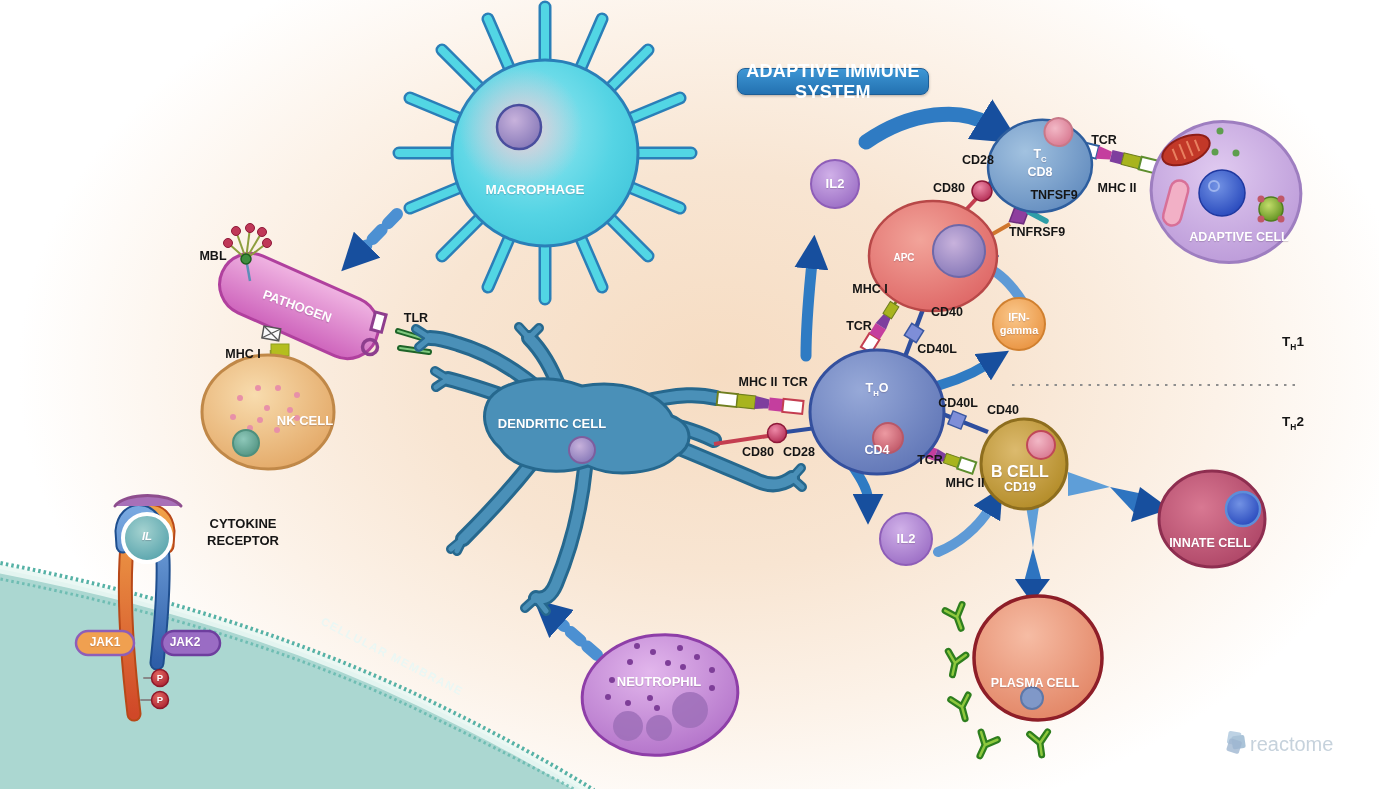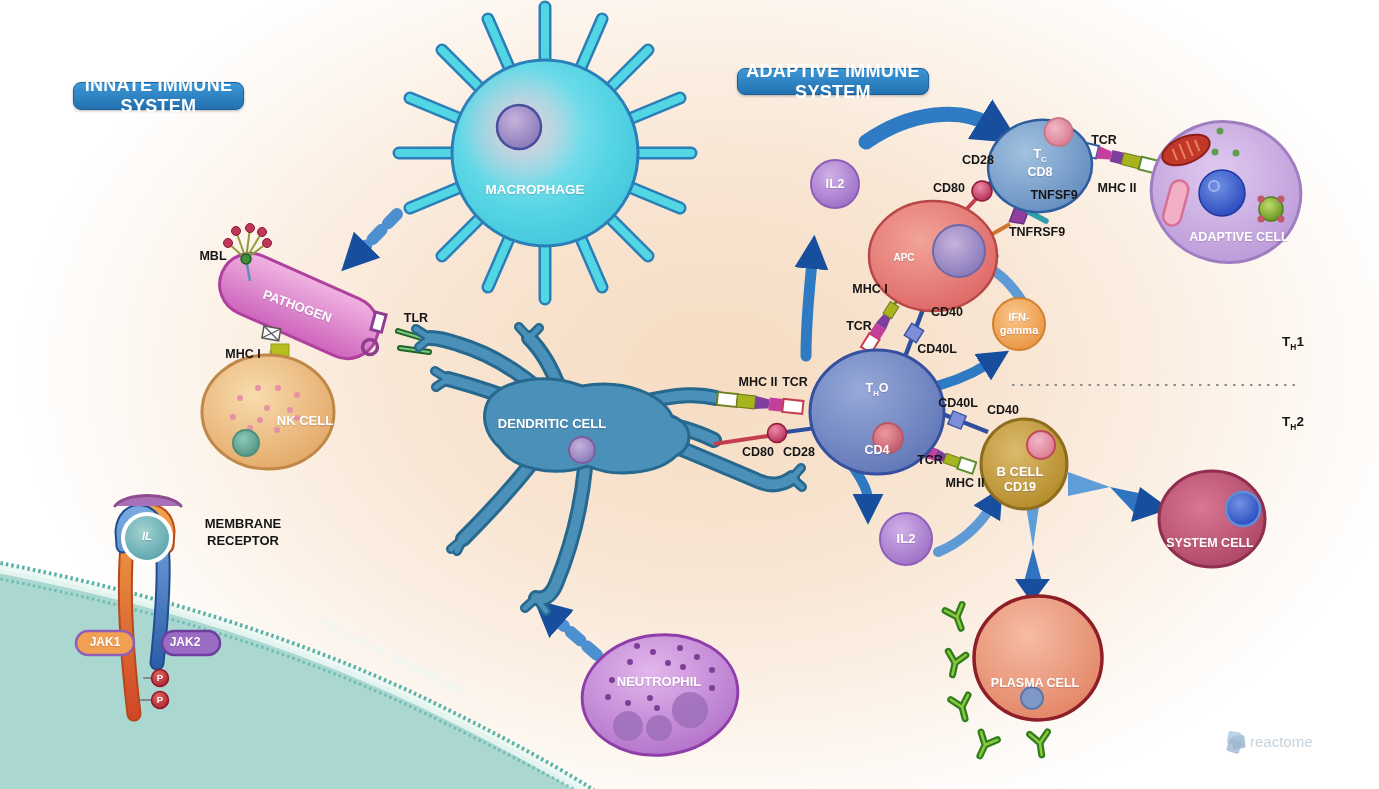--- a/index.html
+++ b/index.html
@@ -9,21 +9,21 @@
       radial-gradient(ellipse 760px 520px at 52% 47%, #F6DCC2 0%, #F8E5D2 38%, #FCF2E8 66%, #FFFFFF 92%);}
   svg{position:absolute;left:0;top:0;}
   .L{position:absolute;transform:translate(-50%,-50%);white-space:nowrap;font-weight:bold;line-height:1.15;}
   .k{color:#151515;font-size:12.5px;}
   .w{color:#fff;font-size:13px;text-shadow:0 1px 1px rgba(60,30,60,.22);}
   .badge{position:absolute;background:linear-gradient(#3E97D5,#2371B1);border:1px solid #1E5E96;
     border-radius:8px;color:#fff;font-weight:bold;font-size:18px;letter-spacing:.3px;
     display:flex;align-items:center;justify-content:center;text-align:center;
     box-shadow:0 1px 3px rgba(0,0,0,.28);}
   sub{font-size:62%;}
-  .wm{position:absolute;display:flex;align-items:center;gap:5px;color:#C6D2DC;font-size:15px;}
+  .wm{position:absolute;display:flex;align-items:center;gap:5px;color:#C6D2DC;font-size:20px;}
 </style>
 </head>
 <body>
 
 <div id="canvas">
 
 <svg width="1379" height="789" viewBox="0 0 1379 789">
   <defs>
     <marker id="ah" viewBox="0 0 10 10" refX="2" refY="5" markerWidth="3.1" markerHeight="3.1" orient="auto">
       <path d="M0,0 L10,5 L0,10 z" fill="#174F9E"></path>
@@ -434,33 +434,32 @@
 
   <g opacity=".75">
     <g transform="translate(1236,742)">
       <rect x="-9" y="-10" width="13" height="13" rx="2" fill="#A8C4DC" transform="rotate(10)"></rect>
       <rect x="-4" y="-6" width="13" height="13" rx="2" fill="#8EB0CC" transform="rotate(-8)"></rect>
       <rect x="-7" y="-2" width="13" height="13" rx="2" fill="#7E9EC0" opacity=".8" transform="rotate(18)"></rect>
     </g>
   </g>
 </svg>
 
-<div class="badge" style="left:73px;top:82px;width:169px;height:26px;">INNATE IMMUNE SYSTEM</div>
 <div class="badge" style="left:737px;top:68px;width:190px;height:25px;">ADAPTIVE IMMUNE SYSTEM</div>
 
 <div class="L w" style="left:535px;top:190px;font-size:13.5px;">MACROPHAGE</div>
 <div class="L w" style="left:297px;top:307px;transform:translate(-50%,-50%) rotate(20deg);">PATHOGEN</div>
 <div class="L w" style="left:268px;top:421px;margin-left:37px;">NK CELL</div>
 <div class="L w" style="left:552px;top:424px;">DENDRITIC CELL</div>
 <div class="L w" style="left:659px;top:682px;">NEUTROPHIL</div>
 <div class="L w" style="left:904px;top:258px;font-size:10px;">APC</div>
 <div class="L w" style="left:1239px;top:237px;font-size:12.5px;">ADAPTIVE CELL</div>
-<div class="L w" style="left:1210px;top:543px;font-size:12.5px;">SYSTEM CELL</div>
+<div class="L w" style="left:1210px;top:543px;font-size:12.5px;">INNATE CELL</div>
 <div class="L w" style="left:1035px;top:667px;font-size:12.5px;margin-top:16px;">PLASMA CELL</div>
-<div class="L w" style="left:1020px;top:472px;font-size:13px;">B CELL</div>
+<div class="L w" style="left:1020px;top:472px;font-size:16px;">B CELL</div>
 <div class="L w" style="left:1020px;top:487px;font-size:12.5px;">CD19</div>
 <div class="L w" style="left:1040px;top:156px;font-size:12.5px;"><span>T</span><sub>C</sub></div>
 <div class="L w" style="left:1040px;top:172px;font-size:12.5px;">CD8</div>
 <div class="L w" style="left:877px;top:390px;font-size:12.5px;"><span>T</span><sub>H</sub><span>O</span></div>
 <div class="L w" style="left:877px;top:406px;font-size:12.5px;margin-top:44px;">CD4</div>
 <div class="L w" style="left:835px;top:184px;">IL2</div>
 <div class="L w" style="left:906px;top:539px;">IL2</div>
 <div class="L w" style="left:1019px;top:317px;font-size:11px;">IFN-</div>
 <div class="L w" style="left:1019px;top:330px;font-size:11px;">gamma</div>
 <div class="L w" style="left:147px;top:537px;font-size:11.5px;font-style:italic;">IL</div>
@@ -484,21 +483,21 @@
 <div class="L k" style="left:947px;top:312px;">CD40</div>
 <div class="L k" style="left:937px;top:349px;">CD40L</div>
 <div class="L k" style="left:758px;top:382px;">MHC II</div>
 <div class="L k" style="left:795px;top:382px;">TCR</div>
 <div class="L k" style="left:758px;top:452px;">CD80</div>
 <div class="L k" style="left:799px;top:452px;">CD28</div>
 <div class="L k" style="left:958px;top:403px;">CD40L</div>
 <div class="L k" style="left:1003px;top:410px;">CD40</div>
 <div class="L k" style="left:930px;top:460px;">TCR</div>
 <div class="L k" style="left:965px;top:483px;">MHC II</div>
-<div class="L k" style="left:243px;top:524px;font-size:13px;">MEMBRANE</div>
+<div class="L k" style="left:243px;top:524px;font-size:13px;">CYTOKINE</div>
 <div class="L k" style="left:243px;top:541px;font-size:13px;">RECEPTOR</div>
 <div class="L k" style="left:1293px;top:343px;font-size:13.5px;"><span>T</span><sub>H</sub><span>1</span></div>
 <div class="L k" style="left:1293px;top:423px;font-size:13.5px;"><span>T</span><sub>H</sub><span>2</span></div>
 
 <div class="wm" style="left:1250px;top:733px;">
   <span>reactome</span>
 </div>
 
 </div>
 

